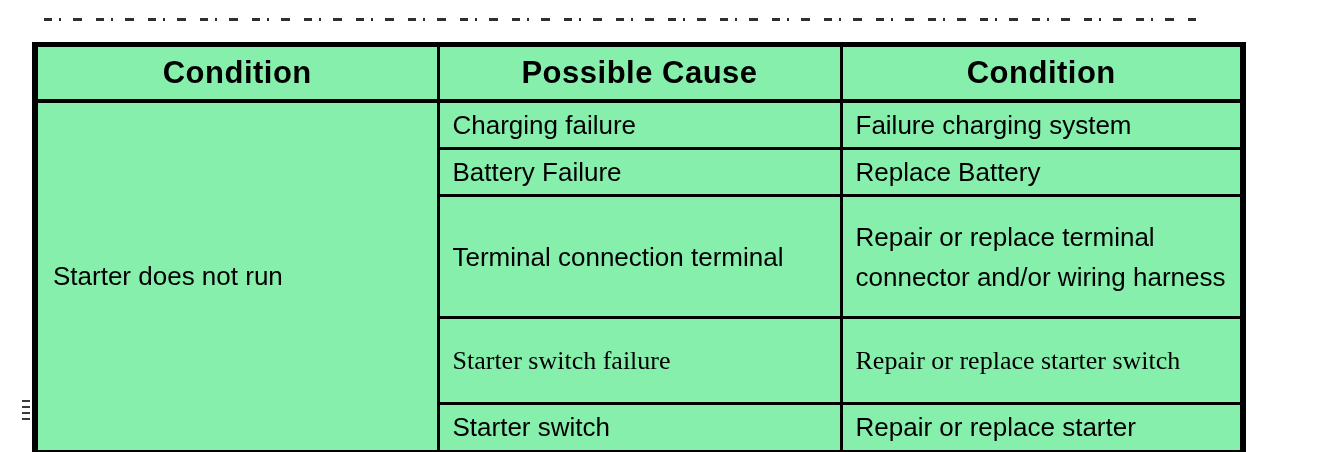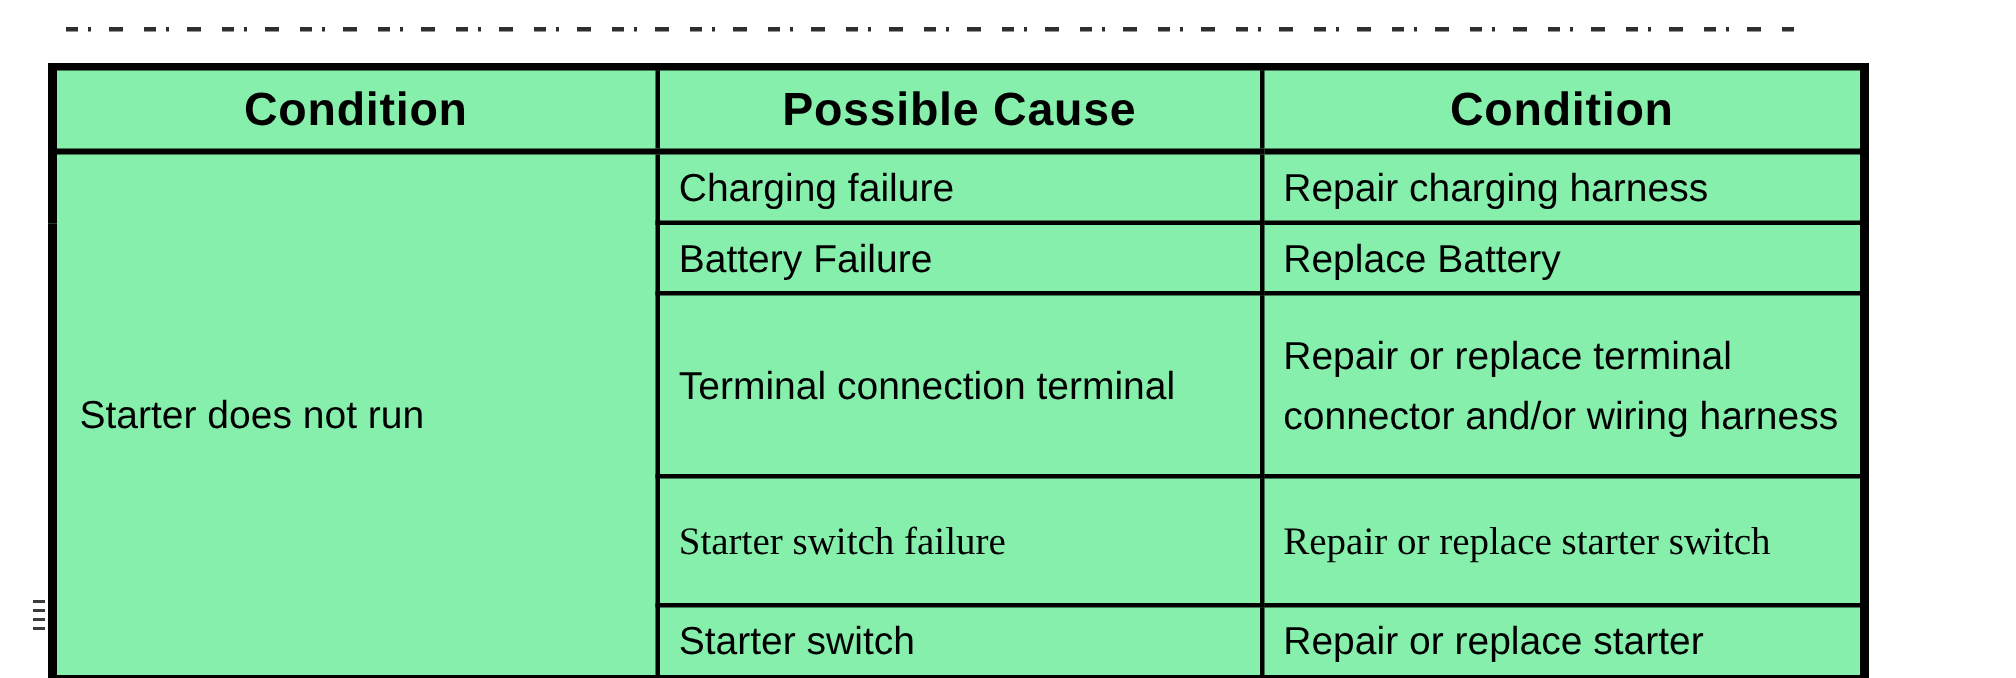--- a/index.html
+++ b/index.html
@@ -88,21 +88,21 @@
       <tr>
         <th>Condition</th>
         <th>Possible Cause</th>
         <th>Condition</th>
       </tr>
     </thead>
     <tbody>
       <tr class="r1">
         <td class="condition-cell" rowspan="5">Starter does not run</td>
         <td>Charging failure</td>
-        <td>Repair charging harness</td>
+        <td>Failure charging system</td>
       </tr>
       <tr class="r2">
         <td>Battery Failure</td>
         <td>Replace Battery</td>
       </tr>
       <tr class="r3">
         <td>Terminal connection terminal</td>
         <td>Repair or replace terminal connector and/or wiring harness</td>
       </tr>
       <tr class="r4">

